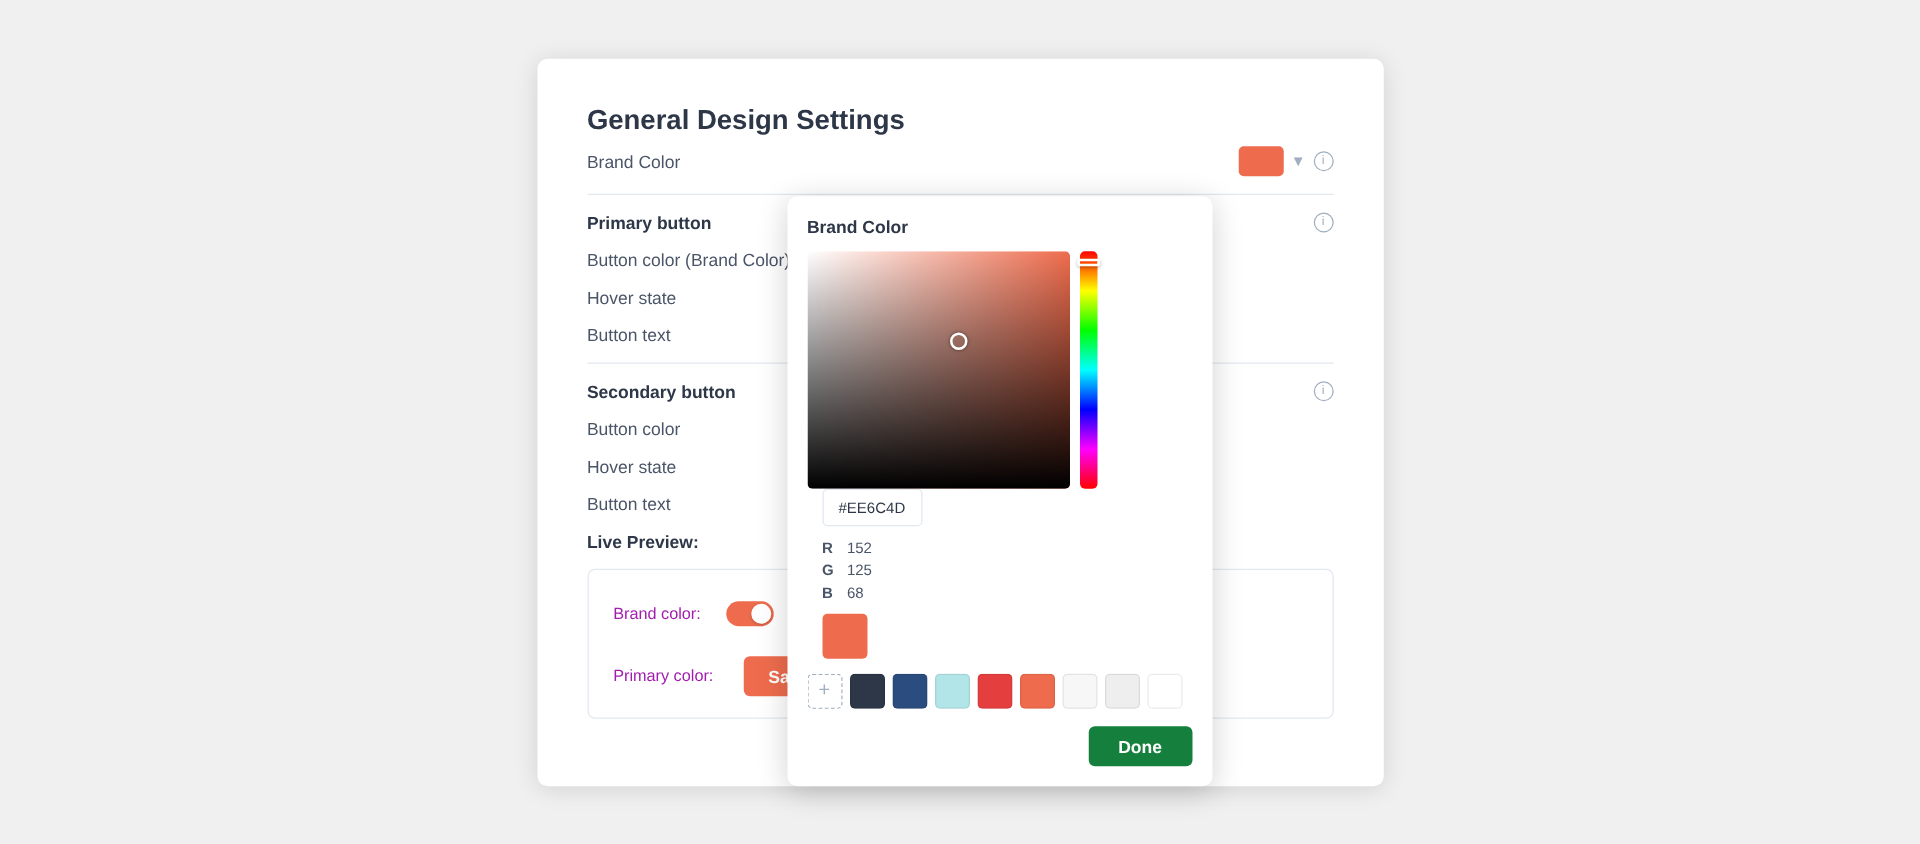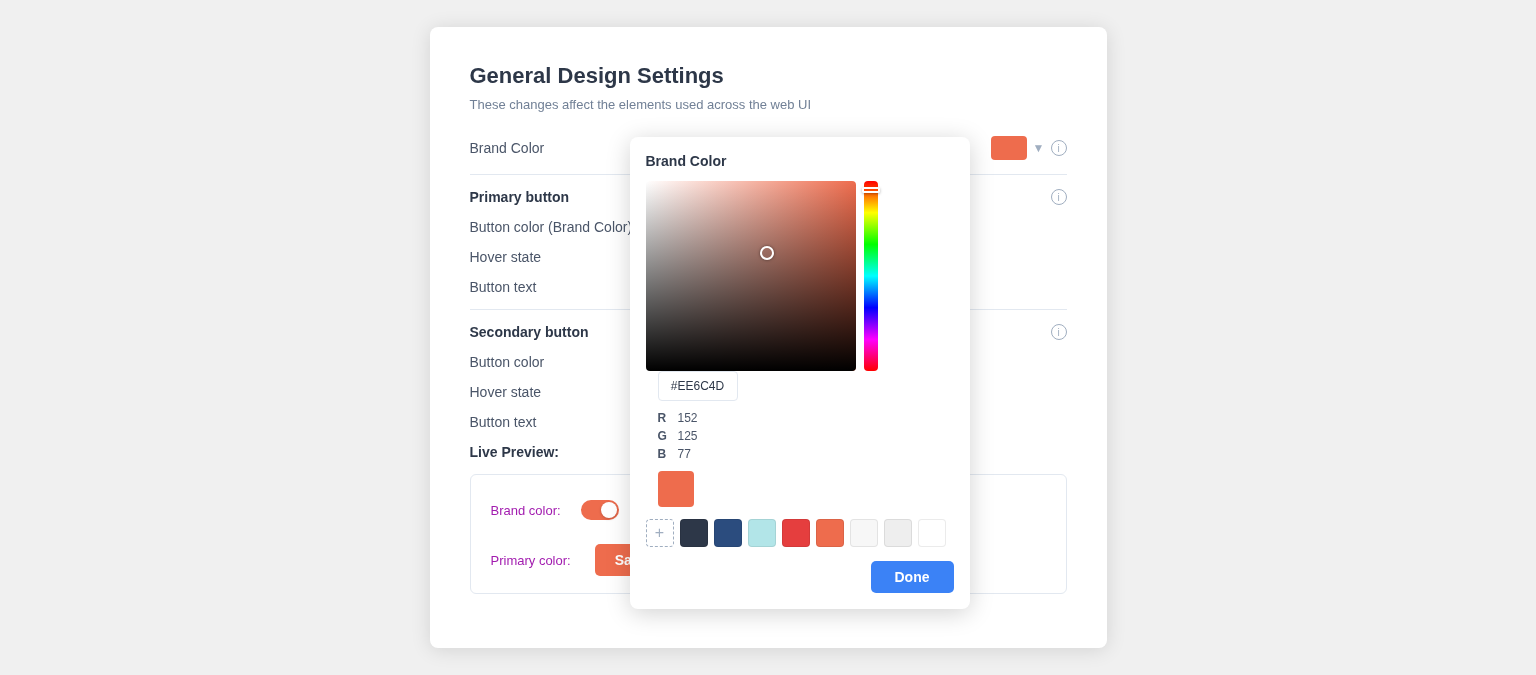--- a/index.html
+++ b/index.html
@@ -211,21 +211,21 @@
       width: 28px;
       height: 28px;
       border-radius: 4px;
       cursor: pointer;
       border: 1px solid rgba(0,0,0,0.08);
     }
     .done-btn {
       display: block;
       margin-left: auto;
       margin-top: 14px;
-      background: #3b82f6;
+      background: #15803d;
       color: #fff;
       border: none;
       border-radius: 5px;
       padding: 8px 24px;
       font-size: 14px;
       font-weight: 600;
       cursor: pointer;
     }
     
     .live-preview-section {
@@ -329,21 +329,20 @@
       padding: 8px 20px;
       font-size: 14px;
       cursor: pointer;
     }
   </style>
 </head>
 <body>
 
 <div class="card">
   <div class="card-title">General Design Settings</div>
-  <div class="card-subtitle">These changes affect the elements used across the web UI</div>
 
   <div class="setting-row">
     <span class="setting-label">Brand Color</span>
     <div class="brand-color-swatch">
       <div class="swatch-box"></div>
       <span class="chevron-icon">▼</span>
     </div>
     <span class="info-icon">i</span>
   </div>
 
@@ -421,21 +420,21 @@
         <div class="rgb-row">
           <span class="rgb-label">R</span>
           <span class="rgb-value">152</span>
         </div>
         <div class="rgb-row">
           <span class="rgb-label">G</span>
           <span class="rgb-value">125</span>
         </div>
         <div class="rgb-row">
           <span class="rgb-label">B</span>
-          <span class="rgb-value">77</span>
+          <span class="rgb-value">68</span>
         </div>
         <div class="color-preview-swatch"></div>
       </div>
     </div>
 
     <div class="preset-colors">
       <div class="preset-add">+</div>
       <div class="preset-color" style="background:#2d3748;"></div>
       <div class="preset-color" style="background:#2b4c7e;"></div>
       <div class="preset-color" style="background:#b2e5e8;"></div>

